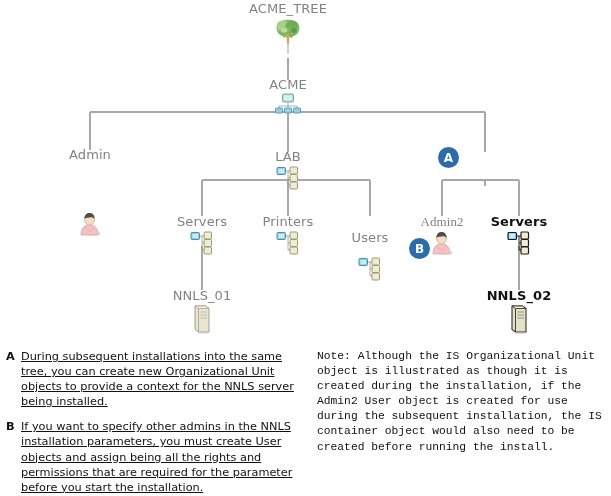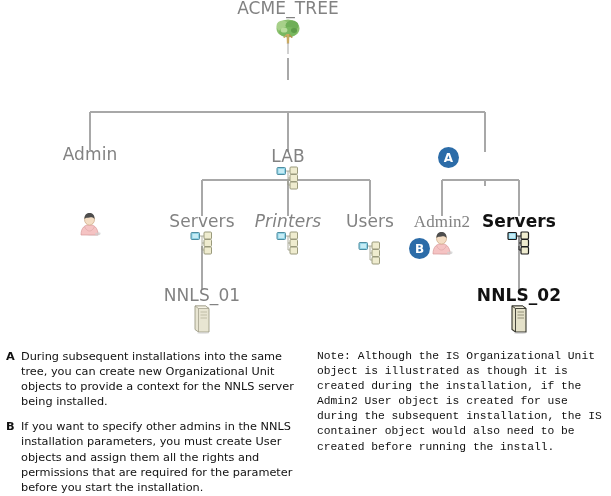--- a/index.html
+++ b/index.html
@@ -9,21 +9,21 @@
     -webkit-font-smoothing:antialiased;
   }
 
   
   #diagram{position:absolute;left:0;top:0;width:611px;height:345px;}
   #wires{position:absolute;left:0;top:0;width:611px;height:345px;}
 
   
   .node{position:absolute;display:flex;flex-direction:column;align-items:center;}
   .node .lbl{
-    font-size:17px;line-height:13px;color:#828282;white-space:nowrap;
+    font-size:13px;line-height:13px;color:#828282;white-space:nowrap;
     margin-bottom:2px;letter-spacing:.1px;
   }
   .node.em .lbl{color:#111111;font-weight:bold;}
   .node .ico{position:relative;}
 
   
   .ic-tree{width:30px;height:38px;}
 
   
   .ic-net{width:28px;height:22px;}
@@ -46,21 +46,21 @@
     box-shadow:0 0 0 0 rgba(0,0,0,0);
   }
 
   
   .notes{position:absolute;left:0;top:349px;width:611px;height:147px;}
   .col{position:absolute;font-size:11.3px;line-height:15.1px;color:#111111;}
   .col-l{left:6px;top:0px;width:300px;}
   .col-r{left:317px;top:0px;width:290px;font-family:Liberation Mono, monospace;}
   .fn{position:relative;padding-left:15px;margin-bottom:10px;}
   .fn .mk{position:absolute;left:0;top:0;font-weight:bold;}
-  .fn p{margin:0;}
+  .fn p{margin:0;text-decoration:underline;}
   .note p{margin:0;}
 </style>
 </head>
 <body>
 
 <div id="diagram">
 
   <svg id="wires" viewBox="0 0 611 345">
     <g stroke="#a8a8a8" stroke-width="1.1" fill="none" shape-rendering="crispEdges">
 
@@ -100,20 +100,39 @@
         <ellipse cx="11" cy="13" rx="3.4" ry="2.6" fill="#b9dc9c"></ellipse>
         <ellipse cx="21" cy="13.5" rx="3" ry="2.4" fill="#5d9c48"></ellipse>
         <path d="M13.6 17 L16.4 17 L16.1 27 L13.9 27 Z" fill="#c9a961"></path>
         <path d="M13.6 17 L10.2 20.5 L11.6 21 L14 18.6 Z" fill="#c9a961"></path>
         <path d="M16.4 17 L19.8 20.5 L18.4 21 L16 18.6 Z" fill="#b3924c"></path>
         <rect x="14.3" y="26" width="1.4" height="11" fill="#bdbdbd"></rect>
       </svg>
     </span>
   </div>
 
+  <div class="node" style="left:258px;top:78px;width:60px;">
+    <span class="lbl">ACME</span>
+    <span class="ico">
+      <svg class="ic-net" viewBox="0 0 28 22">
+        <g stroke="#8fa3a8" stroke-width=".8" fill="none">
+          <line x1="14" y1="9.5" x2="14" y2="13"></line>
+          <line x1="5" y1="13" x2="23" y2="13"></line>
+          <line x1="5" y1="13" x2="5" y2="15"></line>
+          <line x1="14" y1="13" x2="14" y2="15"></line>
+          <line x1="23" y1="13" x2="23" y2="15"></line>
+        </g>
+        <rect x="8.5" y="1" width="11" height="8" rx="1.2" fill="#b7ded8" stroke="#6f9a98" stroke-width=".9"></rect>
+        <rect x="10" y="2.3" width="8" height="5.2" fill="#d8f0ec"></rect>
+        <rect x="1.5" y="15" width="7" height="5" rx="1" fill="#8fd3e6" stroke="#5b93a6" stroke-width=".9"></rect>
+        <rect x="10.5" y="15" width="7" height="5" rx="1" fill="#8fd3e6" stroke="#5b93a6" stroke-width=".9"></rect>
+        <rect x="19.5" y="15" width="7" height="5" rx="1" fill="#8fd3e6" stroke="#5b93a6" stroke-width=".9"></rect>
+      </svg>
+    </span>
+  </div>
 
   <div class="node" style="left:60px;top:148px;width:60px;gap:48px;">
     <span class="lbl">Admin</span>
     <span class="ico">
       <svg class="ic-user" viewBox="0 0 26 26">
         <ellipse cx="16" cy="22.5" rx="8" ry="2.3" fill="#d9d9d9" opacity=".55"></ellipse>
         <path d="M4 24 C4 16.5 8 13.8 12.5 13.8 C17 13.8 21 16.5 21 24 Z" fill="#f5c3c3" stroke="#d79a9a" stroke-width=".7"></path>
         <path d="M7.5 15.5 C9 19 11 20 12.5 20 C14 20 16 19 17.5 15.5" fill="none" stroke="#e0a9a9" stroke-width=".8"></path>
         <ellipse cx="12.5" cy="8.5" rx="5" ry="5.6" fill="#f4ddc4" stroke="#caa884" stroke-width=".7"></ellipse>
         <path d="M7.5 8 C7.2 3.6 10 2 12.5 2 C15.3 2 17.8 3.6 17.5 8.4 C16.6 6.4 15 6.2 12.5 6.4 C10.2 6.6 8.6 6.6 7.5 8 Z" fill="#4d4d4d"></path>
@@ -160,41 +179,41 @@
         </g>
         <rect x="1" y="2.5" width="8.5" height="7" rx="1" fill="#8fd3e6" stroke="#4f8da0" stroke-width="1"></rect>
         <rect x="2.5" y="4" width="5.5" height="4" fill="#c6ecf5"></rect>
         <rect x="14" y="2" width="7.5" height="7" rx="1" fill="#efeccf" stroke="#9a9a7c" stroke-width="1"></rect>
         <rect x="14" y="9.5" width="7.5" height="7" rx="1" fill="#efeccf" stroke="#9a9a7c" stroke-width="1"></rect>
         <rect x="14" y="17" width="7.5" height="7" rx="1" fill="#efeccf" stroke="#9a9a7c" stroke-width="1"></rect>
       </svg>
     </span>
   </div>
 
-  <div class="node" style="left:258px;top:215px;width:60px;font-style:italic;">
+  <div class="node" style="left:258px;top:215px;width:60px;">
     <span class="lbl">Printers</span>
     <span class="ico">
       <svg class="ic-ou" viewBox="0 0 24 26">
         <g stroke="#9a9a86" stroke-width=".8" fill="none">
           <line x1="9" y1="6" x2="12" y2="6"></line>
             <line x1="12" y1="6" x2="12" y2="20"></line>
           <line x1="12" y1="6" x2="14" y2="6"></line>
             <line x1="12" y1="13" x2="14" y2="13"></line>
             <line x1="12" y1="20" x2="14" y2="20"></line>
         </g>
         <rect x="1" y="2.5" width="8.5" height="7" rx="1" fill="#8fd3e6" stroke="#4f8da0" stroke-width="1"></rect>
         <rect x="2.5" y="4" width="5.5" height="4" fill="#c6ecf5"></rect>
         <rect x="14" y="2" width="7.5" height="7" rx="1" fill="#efeccf" stroke="#9a9a7c" stroke-width="1"></rect>
         <rect x="14" y="9.5" width="7.5" height="7" rx="1" fill="#efeccf" stroke="#9a9a7c" stroke-width="1"></rect>
         <rect x="14" y="17" width="7.5" height="7" rx="1" fill="#efeccf" stroke="#9a9a7c" stroke-width="1"></rect>
       </svg>
     </span>
   </div>
 
-  <div class="node" style="left:340px;top:215px;width:60px;gap:10px;">
+  <div class="node" style="left:340px;top:231px;width:60px;gap:10px;">
     <span class="lbl">Users</span>
     <span class="ico">
       <svg class="ic-ou" viewBox="0 0 24 26">
         <g stroke="#9a9a86" stroke-width=".8" fill="none">
           <line x1="9" y1="6" x2="12" y2="6"></line>
             <line x1="12" y1="6" x2="12" y2="20"></line>
           <line x1="12" y1="6" x2="14" y2="6"></line>
             <line x1="12" y1="13" x2="14" y2="13"></line>
             <line x1="12" y1="20" x2="14" y2="20"></line>
         </g>
@@ -283,21 +302,21 @@
 
 <div class="notes">
 
   <div class="col col-l">
     <div class="fn">
       <span class="mk">A</span>
       <p>During subsequent installations into the same tree, you can create new Organizational Unit objects to provide a context for the NNLS server being installed.</p>
     </div>
     <div class="fn">
       <span class="mk">B</span>
-      <p>If you want to specify other admins in the NNLS installation parameters, you must create User objects and assign them all the rights and permissions that are required for the parameter before you start the installation.</p>
+      <p>If you want to specify other admins in the NNLS installation parameters, you must create User objects and assign being all the rights and permissions that are required for the parameter before you start the installation.</p>
     </div>
   </div>
 
   <div class="col col-r note">
     <p>Note: Although the IS Organizational Unit object is illustrated as though it is created during the installation, if the Admin2 User object is created for use during the subsequent installation, the IS container object would also need to be created before running the install.</p>
   </div>
 
 </div>
 
 </body></html>

